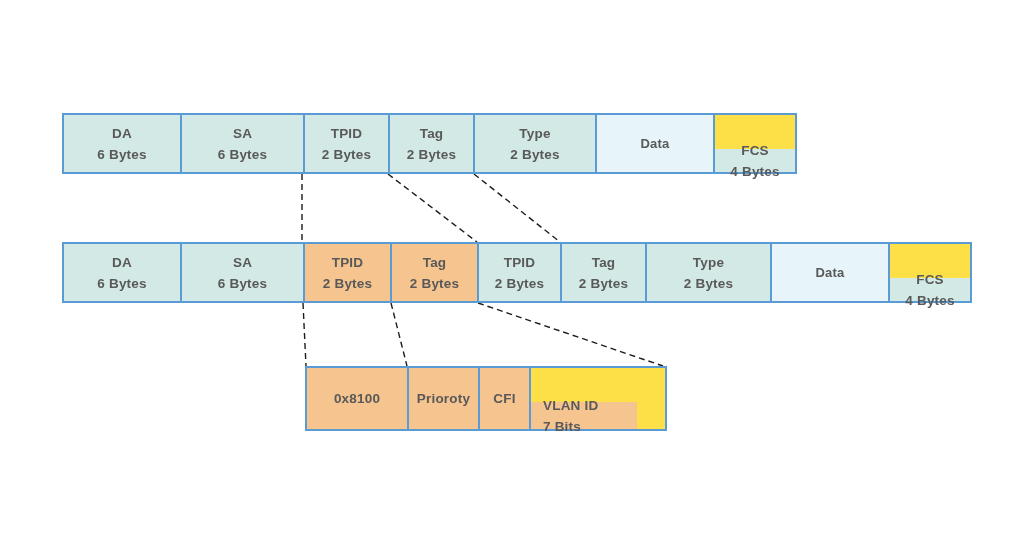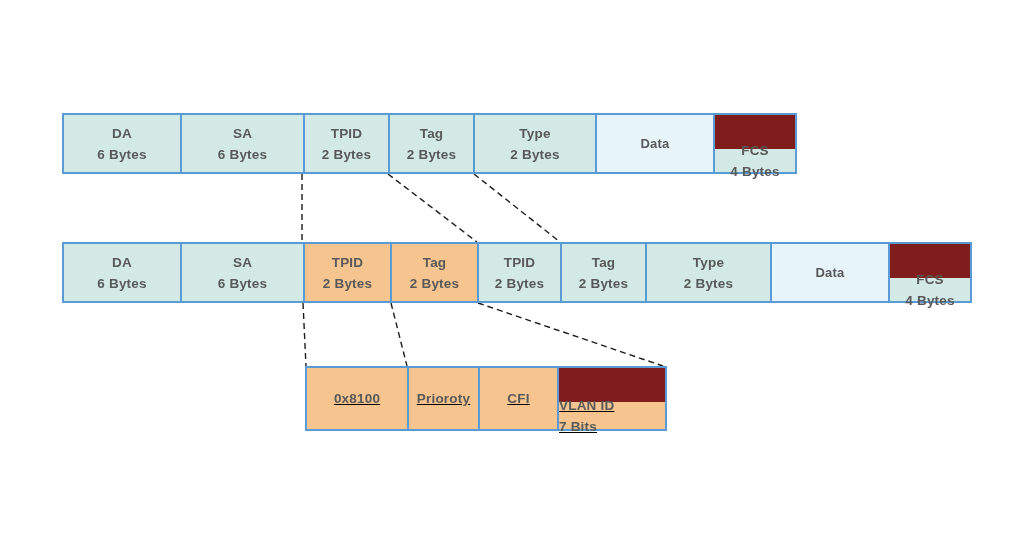--- a/index.html
+++ b/index.html
@@ -10,37 +10,37 @@
     --txt:#595959;
   }
   html,body{margin:0;padding:0;background:#fff;}
   .canvas{
     position:relative;width:1020px;height:534px;background:#ffffff;overflow:hidden;
     font-family:"Liberation Sans","DejaVu Sans",sans-serif;
   }
   .connectors{position:absolute;left:0;top:0;width:1020px;height:534px;pointer-events:none;}
   .frame-row{
     position:absolute;display:flex;box-sizing:border-box;
-    border:2px solid var(--border);background:#7f1d1d;
+    border:2px solid var(--border);background:#fde047;
   }
   .cell{
     box-sizing:border-box;border-right:2px solid var(--border);
     display:flex;flex-direction:column;justify-content:center;align-items:center;
     text-align:center;color:var(--txt);font-weight:bold;font-size:13.5px;line-height:21px;
     letter-spacing:.2px;
   }
   .cell:last-child{border-right:none;margin-top:34px;}
   .teal{background:var(--teal);}
   .light{background:var(--light);}
   .orange{background:var(--orange);}
-  .left-align{align-items:flex-start;text-align:left;}
+  .left-align{align-items:flex-start;text-align:left;padding-left:12px;}
   .data-label{font-size:13px;}
   #row-single{left:62px;top:113px;width:735px;height:61px;}
   #row-double{left:62px;top:242px;width:910px;height:61px;}
-  #row-detail{left:305px;top:366px;width:362px;height:65px;text-decoration:underline;}
+  #row-detail{left:305px;top:366px;width:362px;height:65px;}
 </style>
 </head>
 <body>
 
 <div class="canvas">
 
   <svg class="connectors" viewBox="0 0 1020 534" xmlns="http://www.w3.org/2000/svg">
     <g stroke="#1c1c1c" stroke-width="1.4" stroke-dasharray="6 4" fill="none">
       <line x1="302" y1="174" x2="302" y2="242"></line>
       <line x1="388" y1="174" x2="477" y2="242"></line>
@@ -119,21 +119,21 @@
     </div>
   </div>
 
   <div class="frame-row" id="row-detail">
     <div class="cell orange" style="width:102px">
       <div>0x8100</div>
     </div>
     <div class="cell orange" style="width:71px">
       <div>Prioroty</div>
     </div>
-    <div class="cell orange" style="width:79px">
+    <div class="cell orange" style="width:51px">
       <div>CFI</div>
     </div>
     <div class="cell orange left-align" style="width:106px">
       <div>VLAN ID</div>
       <div>7 Bits</div>
     </div>
   </div>
 
 </div>
 

